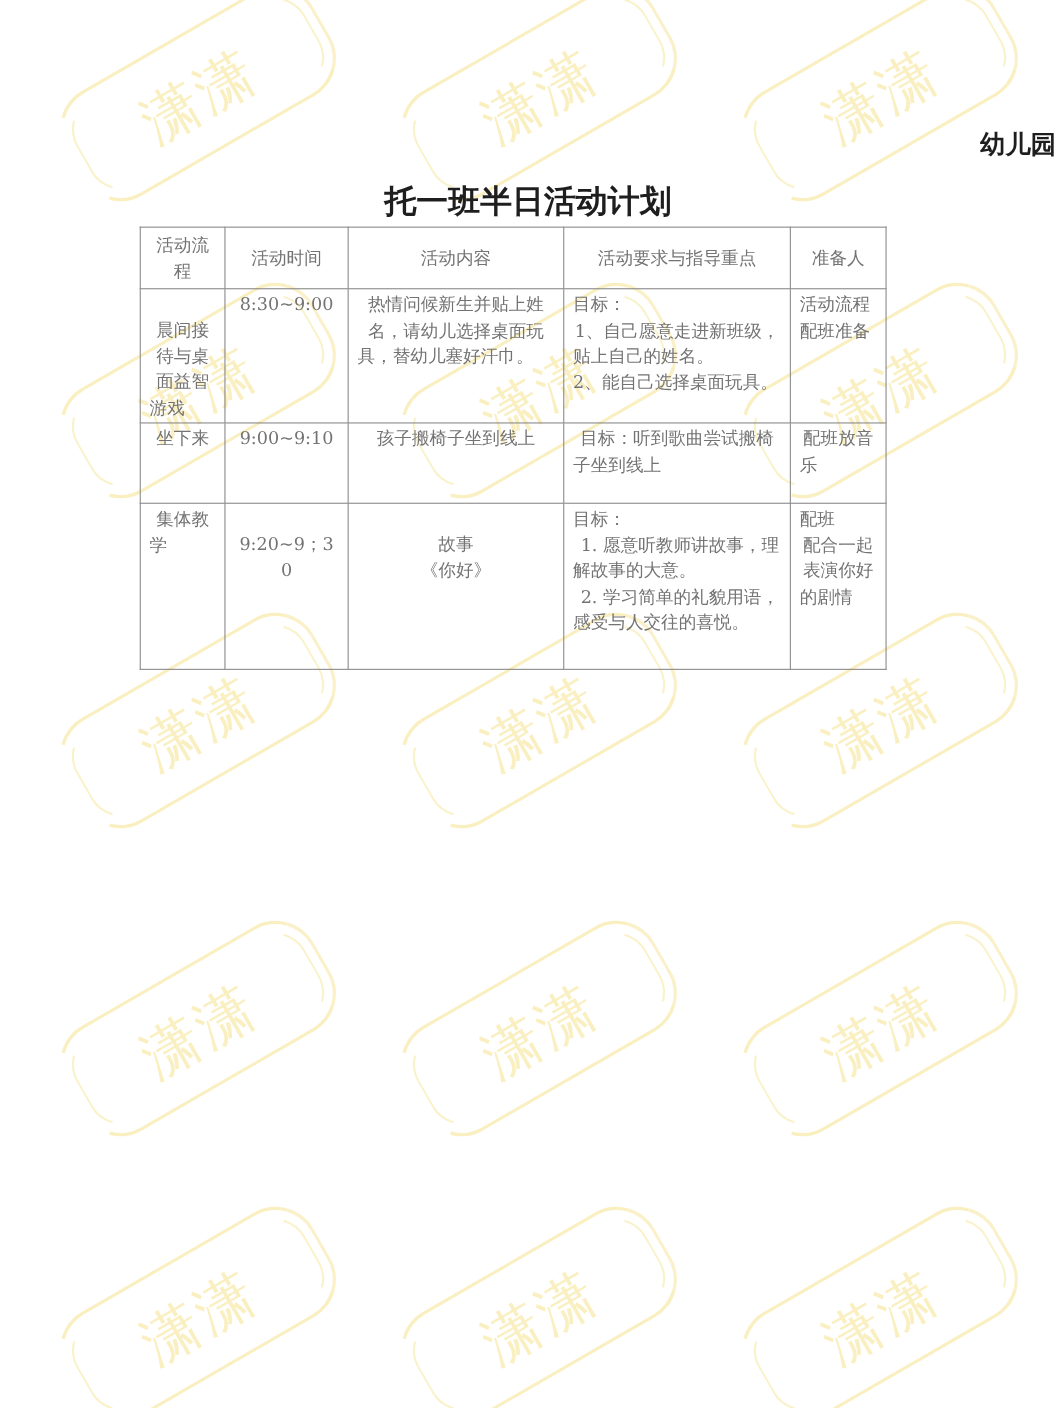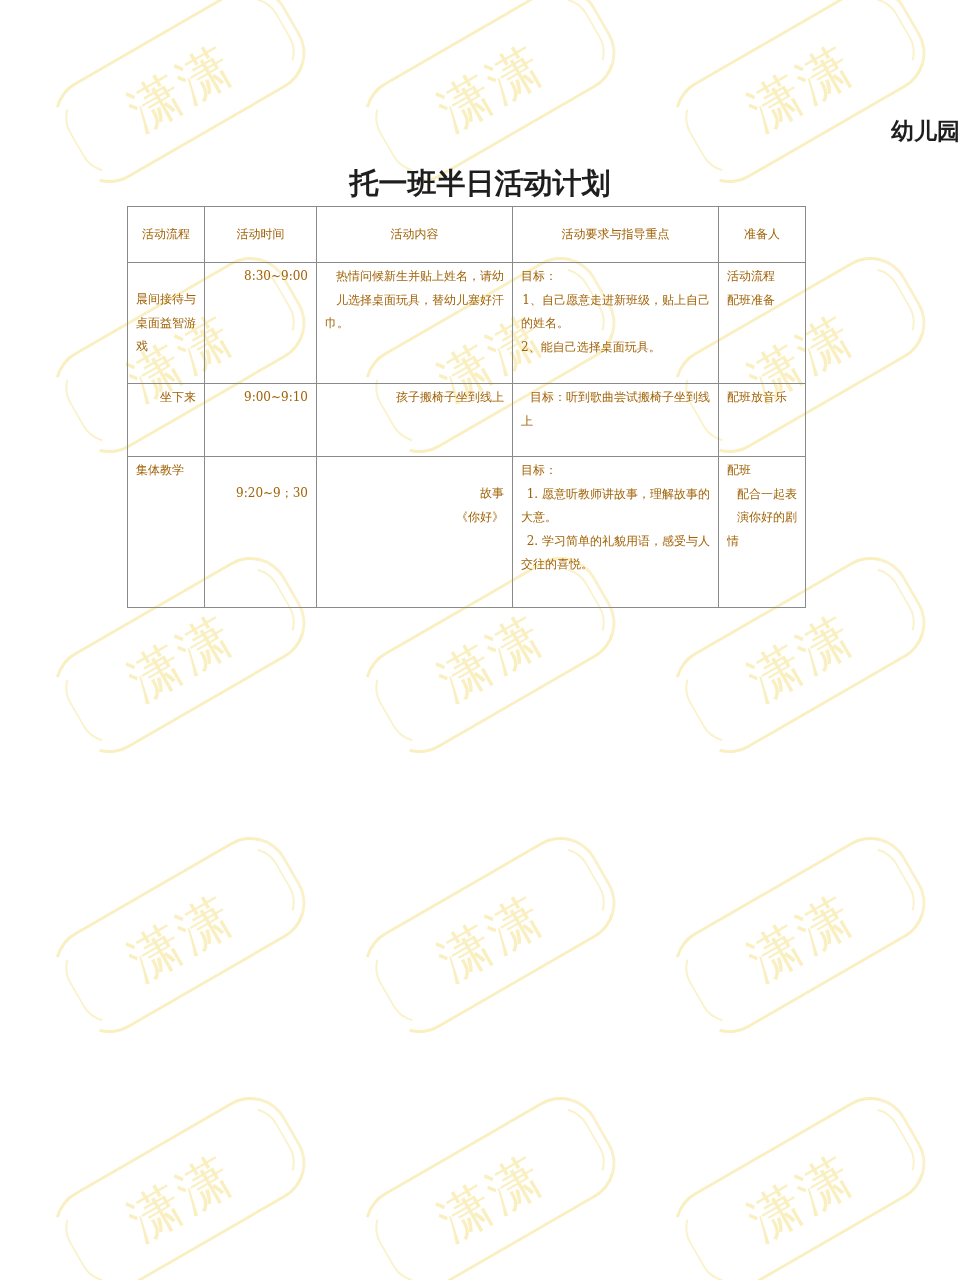--- a/index.html
+++ b/index.html
@@ -36,25 +36,25 @@
     position: absolute; left: 0; right: 0; top: 116px; text-align: right;
     font-size: 23px; font-weight: bold; color: #1e1e1e;
   }
   .title2 {
     position: absolute; left: 0; right: 0; top: 164px; text-align: center;
     font-size: 29px; font-weight: bold; color: #1e1e1e;
   }
   table.plan {
     position: absolute; left: 127px; top: 206px;
     border-collapse: collapse; table-layout: fixed;
-    width: 678px; font-size: 12px; line-height: 23.5px; color: #a16207; border-radius: 23px;
+    width: 678px; font-size: 16px; line-height: 23.5px; color: #737373; border-radius: 23px;
   }
   table.plan td, table.plan th {
     border: 1.5px solid #8a8a8a; vertical-align: top;
-    padding: 2px 8px; font-weight: normal; text-align: right;
+    padding: 2px 8px; font-weight: normal; text-align: center;
     word-break: break-all;
   }
   table.plan th { vertical-align: middle; text-align: center; }
   .c1 { width: 77px; } .c2 { width: 112px; } .c3 { width: 196px; } .c4 { width: 206px; } .c5 { width: 87px; }
   .just { text-align: justify; text-align-last: left; margin-left: 12px; }
   .line { display: block; white-space: pre-wrap; }
   .spacer { display: block; height: 23px; }
 </style>
 </head>
 <body>

